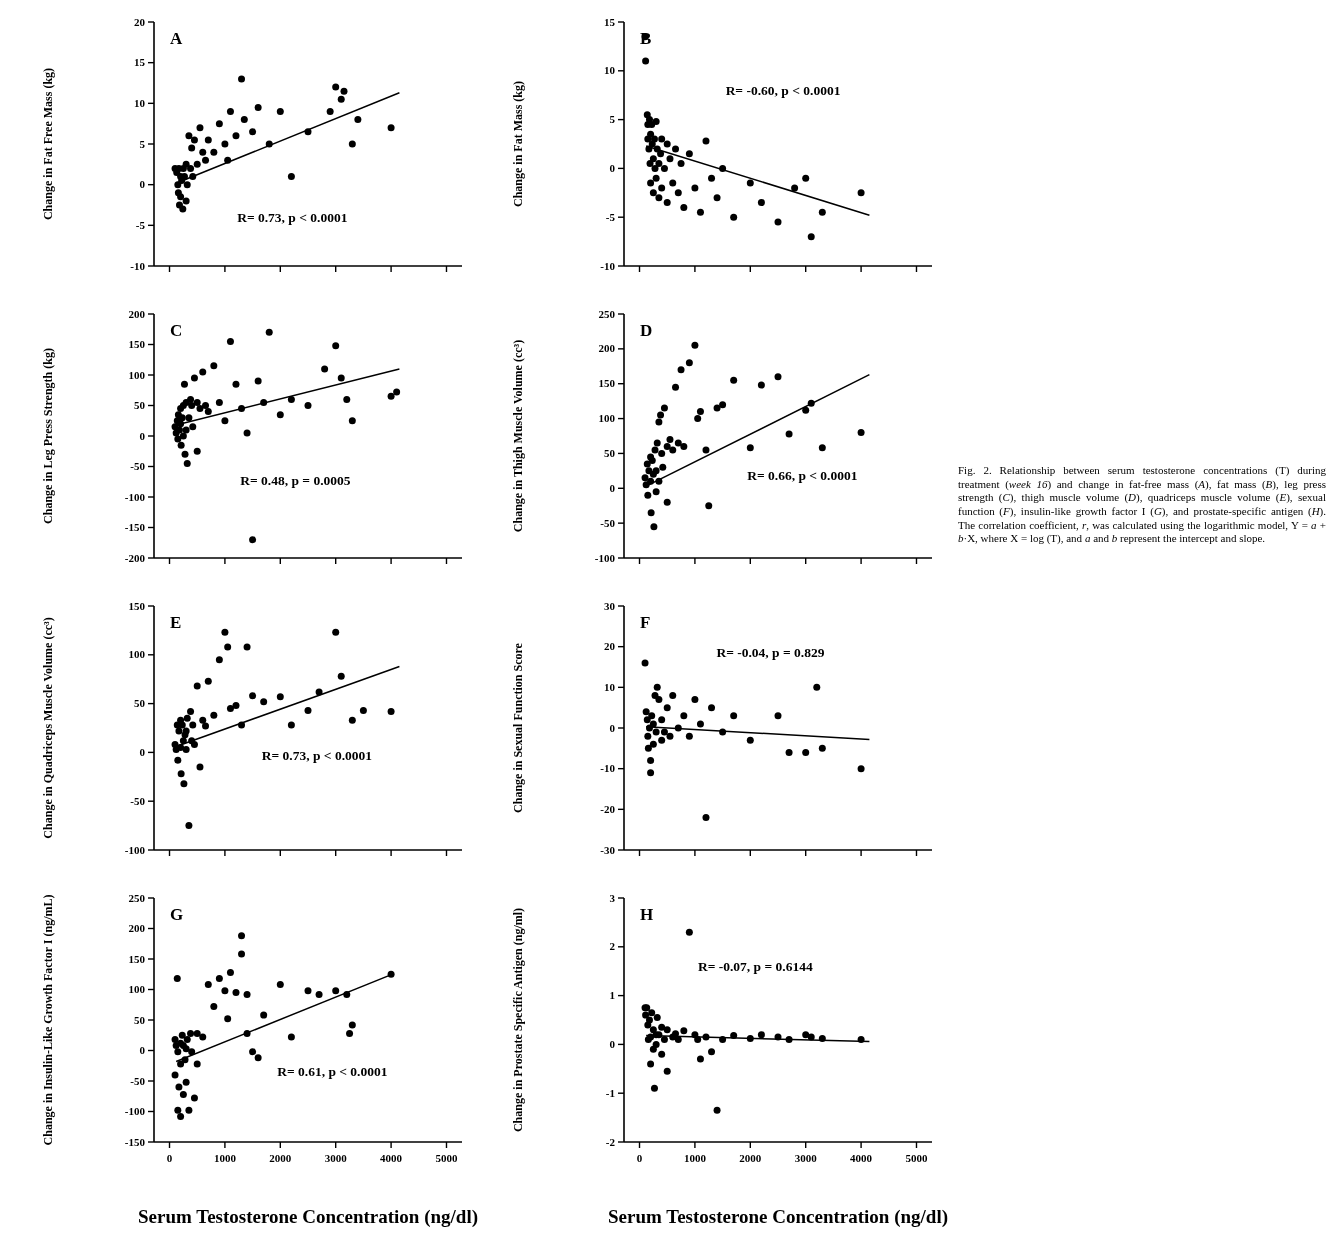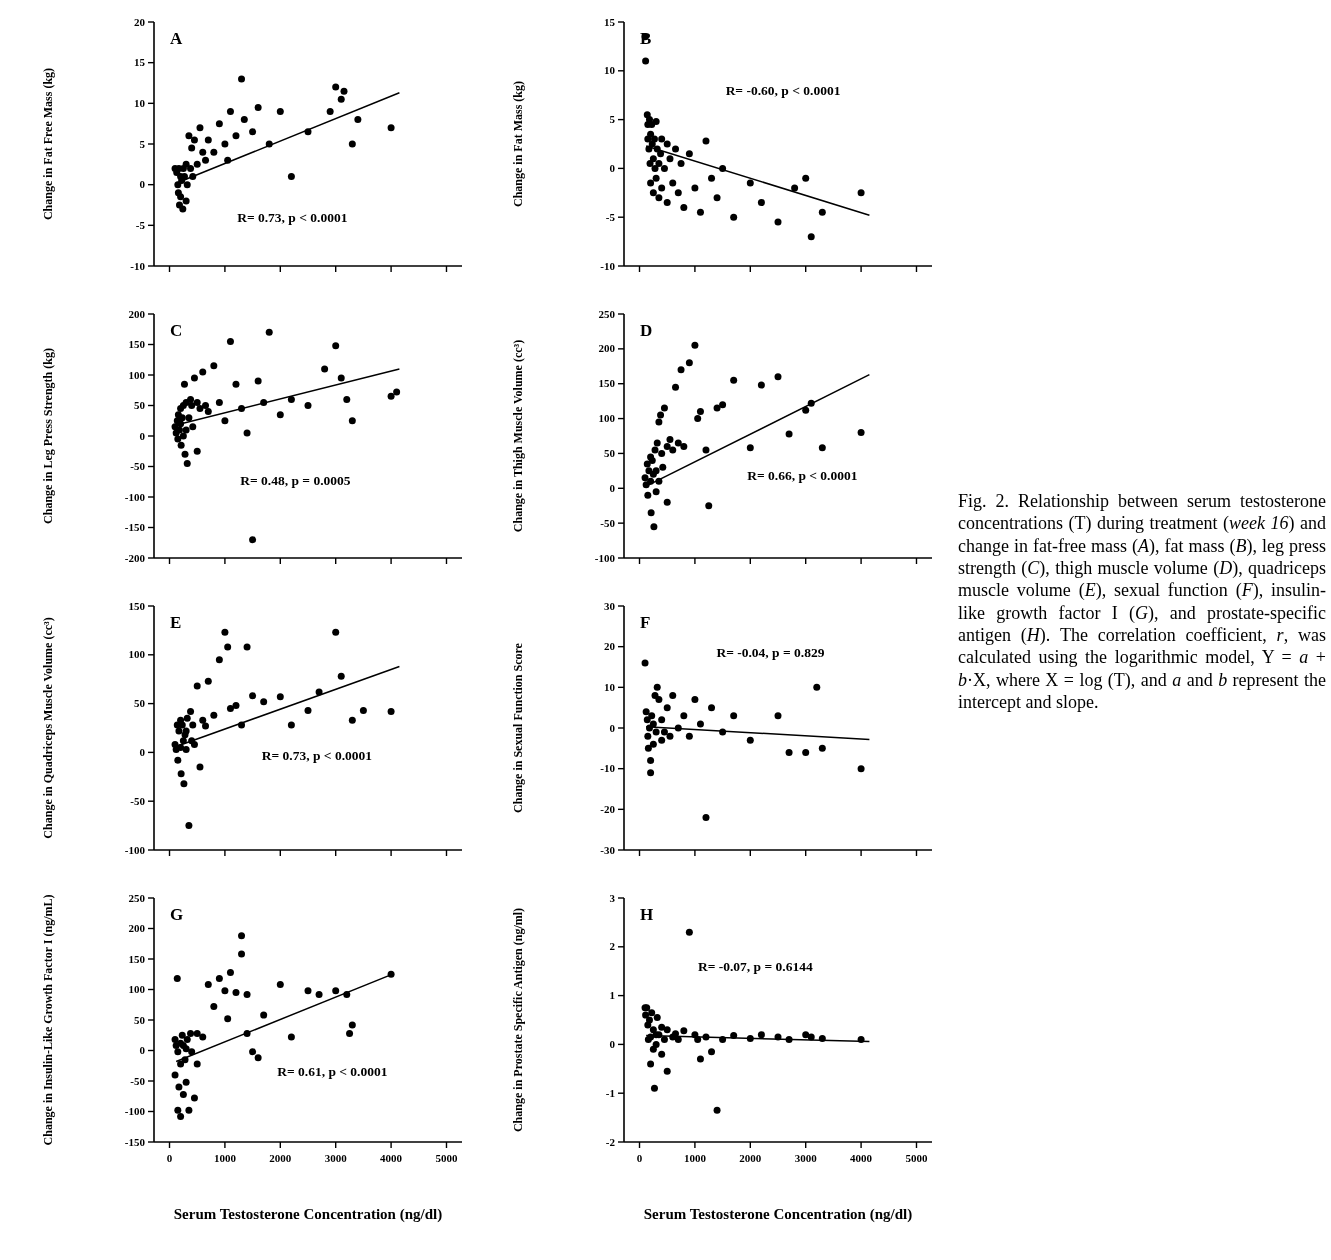--- a/index.html
+++ b/index.html
@@ -9,25 +9,25 @@
   }
   .col{position:absolute;top:8px;width:440px;}
   .chart-slot{width:440px;height:292px;}
   .chart-slot svg{display:block;}
   .tick{font-family:"Liberation Serif",serif;font-weight:bold;font-size:11px;fill:#000;}
   .annotation{font-family:"Liberation Serif",serif;font-weight:bold;font-size:13.5px;fill:#000;}
   .panel-letter{font-family:"Liberation Serif",serif;font-weight:bold;font-size:17px;fill:#000;}
   .ylabel{font-family:"Liberation Serif",serif;font-weight:bold;font-size:12px;fill:#000;}
   .axis-title{
     position:absolute;width:440px;text-align:center;
-    font-family:"Liberation Serif",serif;font-weight:bold;font-size:15px;
+    font-family:"Liberation Serif",serif;font-weight:bold;font-size:19px;
   }
   .caption{
-    position:absolute;left:958px;top:490px;width:368px;
-    font-family:"Liberation Serif",serif;font-size:18px;line-height:1.24;
+    position:absolute;left:958px;top:464px;width:368px;
+    font-family:"Liberation Serif",serif;font-size:11px;line-height:1.24;
     text-align:justify;
   }
 </style>
 </head>
 <body>
 
 <div class="figure-root">
 
   <div class="col" style="left:36px">
     <div class="chart-slot">

